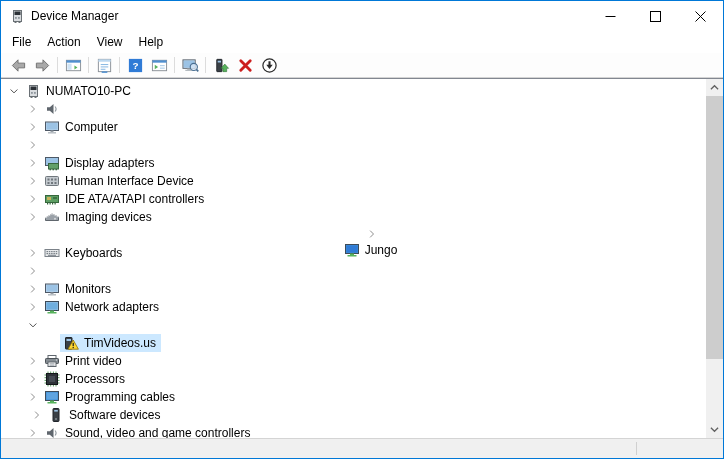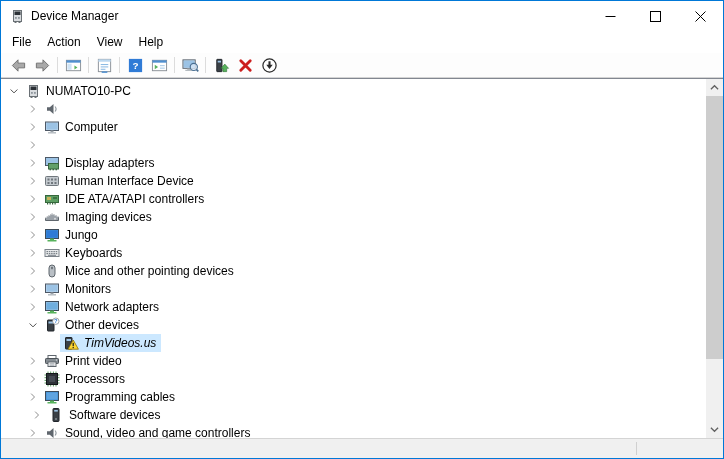--- a/index.html
+++ b/index.html
@@ -23,21 +23,21 @@
   .tbtn span{display:flex;}
   .tbtn svg{width:17px;height:17px;display:block;}
   .tsep{width:1px;height:16px;background:#dcdcdc;margin:0 3px;}
   
   .main{flex:1;min-height:0;display:flex;border-top:1px solid #828790;background:#fff;overflow:hidden;}
   .tree{flex:1;overflow:hidden;padding-top:3px;}
   .tree-row{height:18px;display:flex;align-items:center;white-space:nowrap;}
   .chev{width:16px;height:16px;flex:0 0 16px;display:flex;align-items:center;justify-content:center;}
   .chev svg{width:12px;height:12px;}
   .row-body{display:flex;align-items:center;height:18px;padding:0 2px;}
-  .row-body.sel{background:#cce8ff;font-style:italic;}
+  .row-body.sel{background:#cce8ff;}
   .ticon{width:16px;height:16px;margin:0 5px 0 1px;display:flex;align-items:center;justify-content:center;}
   .ticon svg{width:16px;height:16px;}
   .tlabel{padding-right:3px;}
   
   .scrollbar{flex:0 0 17px;background:#f0f0f0;display:flex;flex-direction:column;}
   .sb-btn{flex:0 0 17px;display:flex;align-items:center;justify-content:center;}
   .sb-btn svg{width:9px;height:9px;display:block;}
   .sb-thumb{flex:0 0 263px;background:#cdcdcd;}
   .sb-spacer{flex:1;}
   
@@ -327,21 +327,21 @@
             <span class="ticon">
               <svg viewBox="0 0 16 16">
                 <path d="M1.5 9 L8 5 L14.5 8 V11.5 H1.5 Z" fill="#9aa1a8" stroke="#5f666d"></path>
                 <path d="M1.5 9 L8 5 L14.5 8" fill="none" stroke="#d7dadd"></path>
                 <circle cx="11" cy="9.8" r="1" fill="#d7dadd"></circle>
               </svg>
             </span>
             <span class="tlabel">Imaging devices</span>
           </span>
         </div>
-        <div class="tree-row" style="padding-left: 24px;">
+        <div class="tree-row" style="padding-left: 36px; flex-direction: column;">
           <span class="chev">
             <svg viewBox="0 0 16 16">
               <path d="M5.5 3.5 L10 8 L5.5 12.5" fill="none" stroke="#8a8a8a" stroke-width="1.3"></path>
             </svg>
           </span>
           <span class="row-body">
             <span class="ticon">
               <svg viewBox="0 0 16 16">
                 <rect x="1.5" y="2.5" width="13" height="9" fill="#3f8fd6" stroke="#3d4b59"></rect>
                 <rect x="2.5" y="3.5" width="11" height="7" fill="#2f7bd6"></rect>
@@ -378,29 +378,20 @@
             </span>
             <span class="tlabel">Keyboards</span>
           </span>
         </div>
         <div class="tree-row" style="padding-left: 24px;">
           <span class="chev">
             <svg viewBox="0 0 16 16">
               <path d="M5.5 3.5 L10 8 L5.5 12.5" fill="none" stroke="#8a8a8a" stroke-width="1.3"></path>
             </svg>
           </span>
-          <span class="row-body">
-            <span class="ticon">
-              <svg viewBox="0 0 16 16">
-                <rect x="5" y="2" width="6" height="12" rx="3" fill="#b9bfc5" stroke="#5f666d"></rect>
-                <rect x="7.2" y="3.8" width="1.6" height="2.6" rx="0.8" fill="#5f666d"></rect>
-              </svg>
-            </span>
-            <span class="tlabel">Mice and other pointing devices</span>
-          </span>
         </div>
         <div class="tree-row" style="padding-left: 24px;">
           <span class="chev">
             <svg viewBox="0 0 16 16">
               <path d="M5.5 3.5 L10 8 L5.5 12.5" fill="none" stroke="#8a8a8a" stroke-width="1.3"></path>
             </svg>
           </span>
           <span class="row-body">
             <span class="ticon">
               <svg viewBox="0 0 16 16">
@@ -428,31 +419,20 @@
               </svg>
             </span>
             <span class="tlabel">Network adapters</span>
           </span>
         </div>
         <div class="tree-row" style="padding-left: 24px;">
           <span class="chev">
             <svg viewBox="0 0 16 16">
               <path d="M3.5 6 L8 10.5 L12.5 6" fill="none" stroke="#4a4a4a" stroke-width="1.3"></path>
             </svg>
-          </span>
-          <span class="row-body">
-            <span class="ticon">
-              <svg viewBox="0 0 16 16">
-                <rect x="3.5" y="3" width="6.5" height="11" rx="0.5" fill="#3a4046" stroke="#20242a"></rect>
-                <rect x="4.5" y="4.5" width="4.5" height="2" fill="#9cc3e5"></rect>
-                <circle cx="11.8" cy="4.2" r="3.2" fill="#ffffff" stroke="#7a8087" stroke-width="0.7"></circle>
-                <text x="11.8" y="6.3" font-size="5.8" text-anchor="middle" fill="#2f7bd6" font-family="sans-serif" font-weight="bold">?</text>
-              </svg>
-            </span>
-            <span class="tlabel">Other devices</span>
           </span>
         </div>
         <div class="tree-row" style="padding-left: 43px;">
           <span class="chev"></span>
           <span class="row-body sel">
             <span class="ticon">
               <svg viewBox="0 0 16 16">
                 <rect x="2.5" y="2.5" width="6.5" height="11.5" rx="0.5" fill="#3a4046" stroke="#20242a"></rect>
                 <rect x="3.5" y="4" width="4.5" height="2" fill="#9cc3e5"></rect>
                 <path d="M10.2 5 L15.4 14.2 H5 Z" fill="#fdd835" stroke="#8d6e00" stroke-width="0.8"></path>

